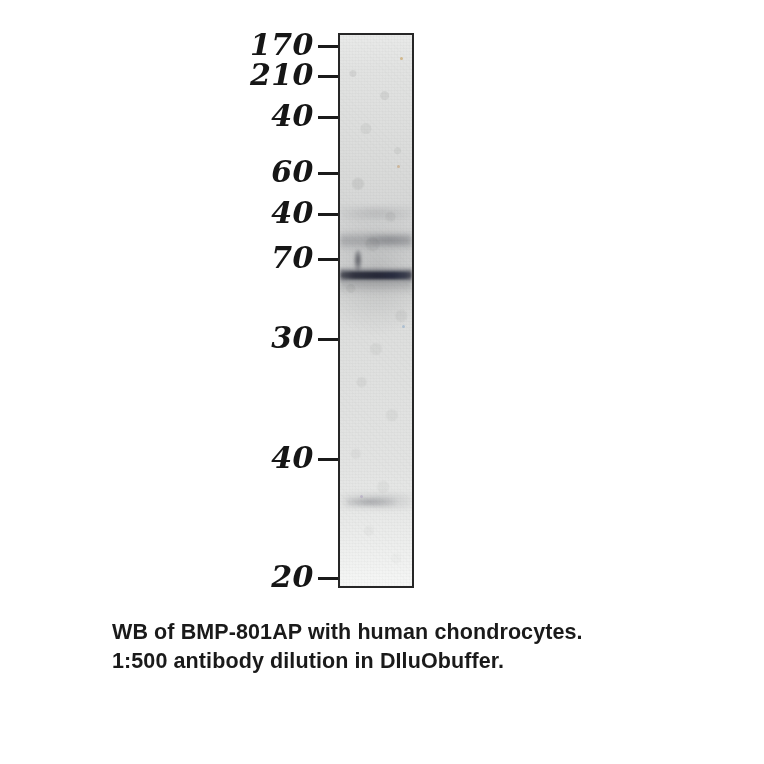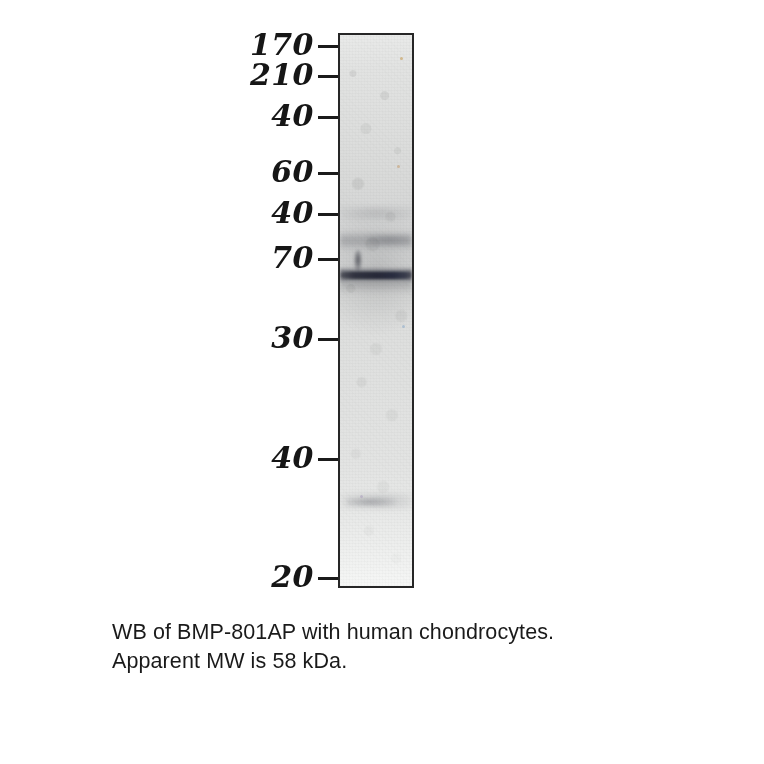--- a/index.html
+++ b/index.html
@@ -235,21 +235,21 @@
     position: absolute;
     left: 112px;
     top: 618px;
     width: 600px;
     font-family: "Liberation Sans", sans-serif;
     font-size: 21.5px;
     line-height: 29px;
     color: #1a1a1a;
     letter-spacing: 0.1px;
   }
-  #caption div { white-space: nowrap; }
+  #caption div { white-space: nowrap; font-weight: bold; }
 </style>
 </head>
 <body>
 
 <div id="figure">
 
   <div class="ladder-label" style="top:30px">170</div>
   <div class="ladder-label" style="top:60px">210</div>
   <div class="ladder-label" style="top:101px">40</div>
   <div class="ladder-label" style="top:157px">60</div>
@@ -288,14 +288,14 @@
     <div class="speck" style="left:62px; top:290px; width:3px; height:3px; background:rgba(120,160,200,0.45);"></div>
     <div class="speck" style="left:20px; top:460px; width:3px; height:3px; background:rgba(150,130,180,0.35);"></div>
 
     <div id="blot-noise"></div>
     <div id="blot-grain"></div>
   </div>
 </div>
 
 <div id="caption">
   <div>WB of BMP-801AP with human chondrocytes.</div>
-  <div>Apparent MW is 58 kDa.</div>
+  <div>1:500 antibody dilution in DIluObuffer.</div>
 </div>
 
 </body></html>

